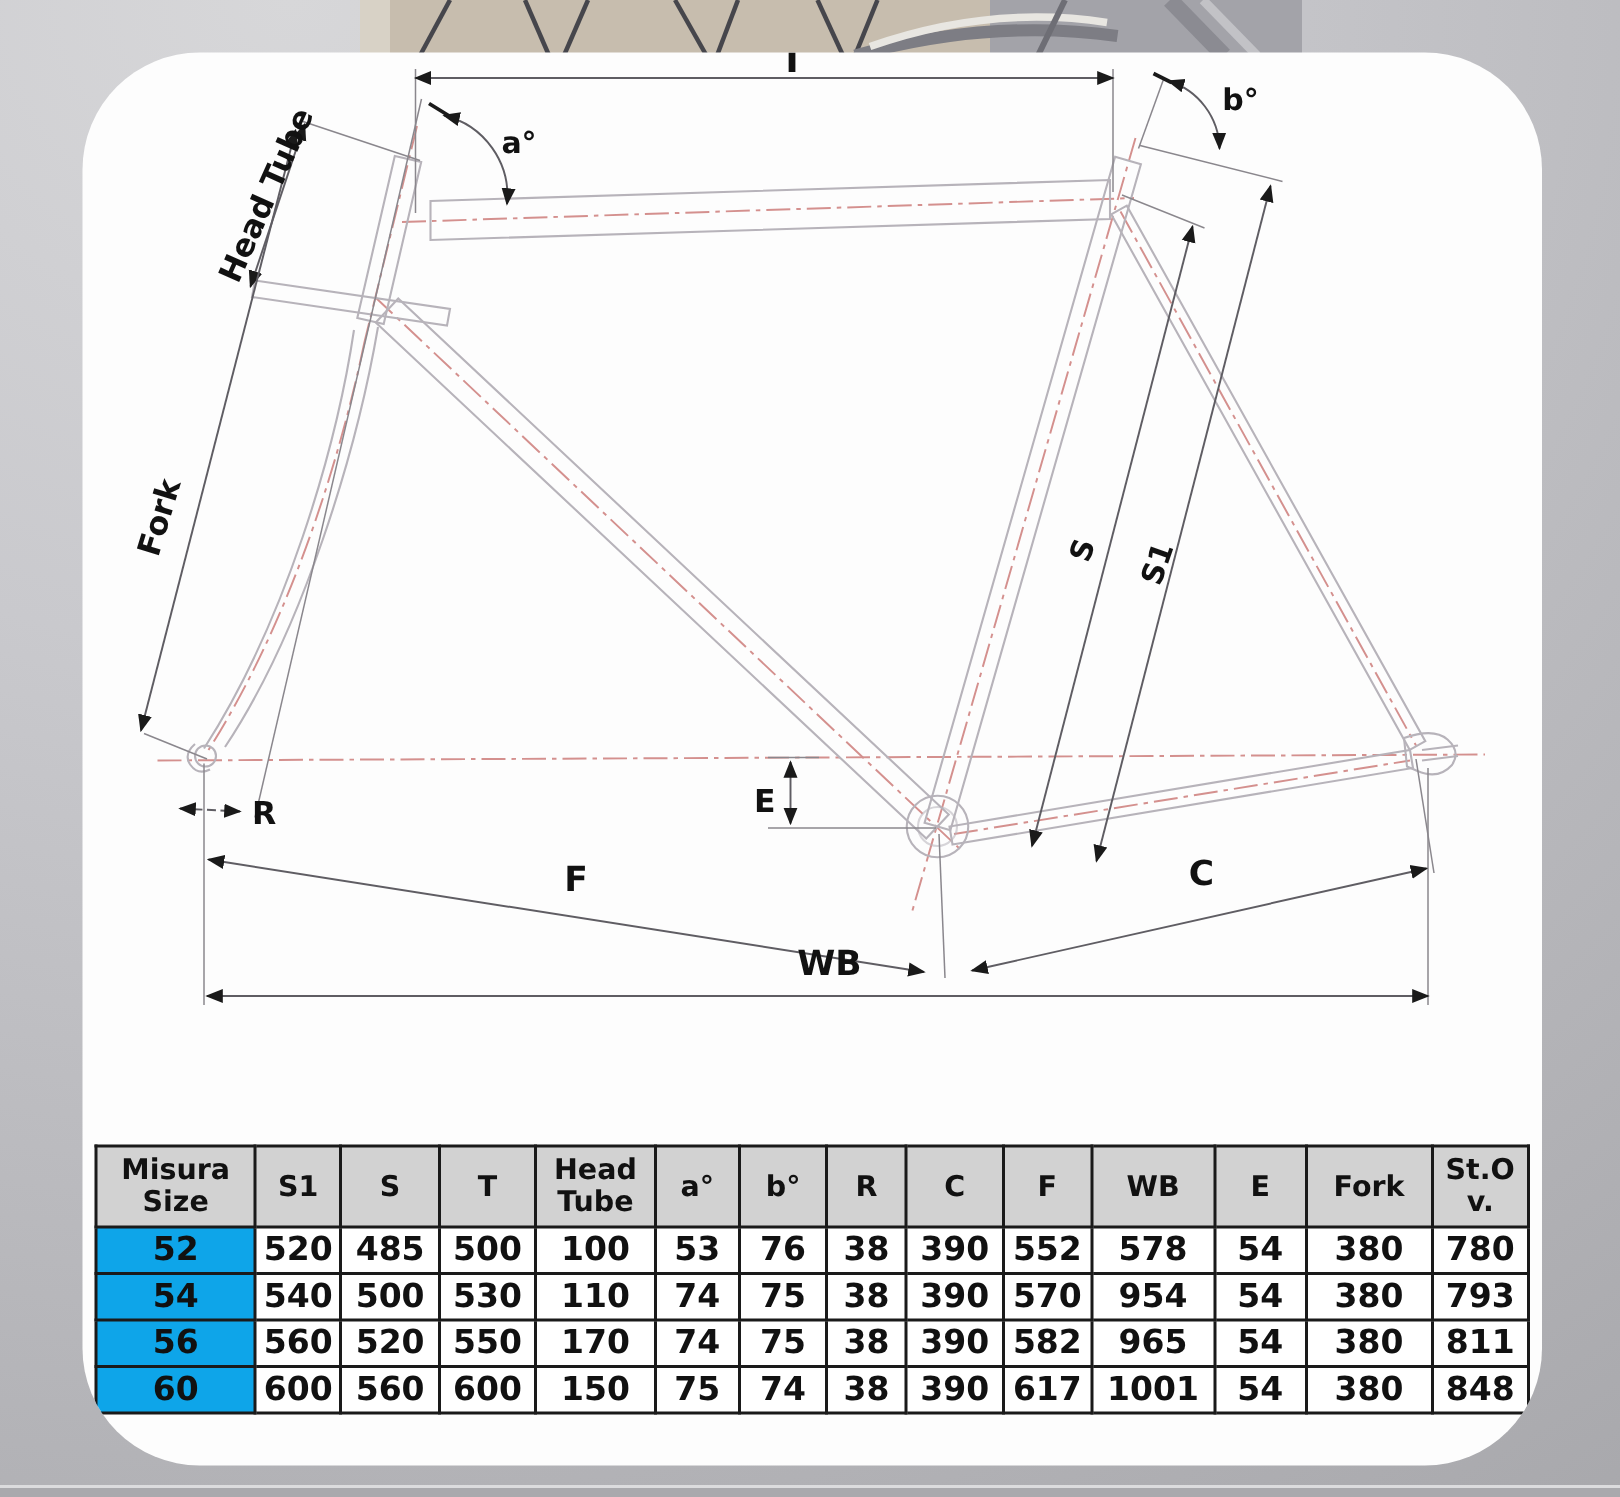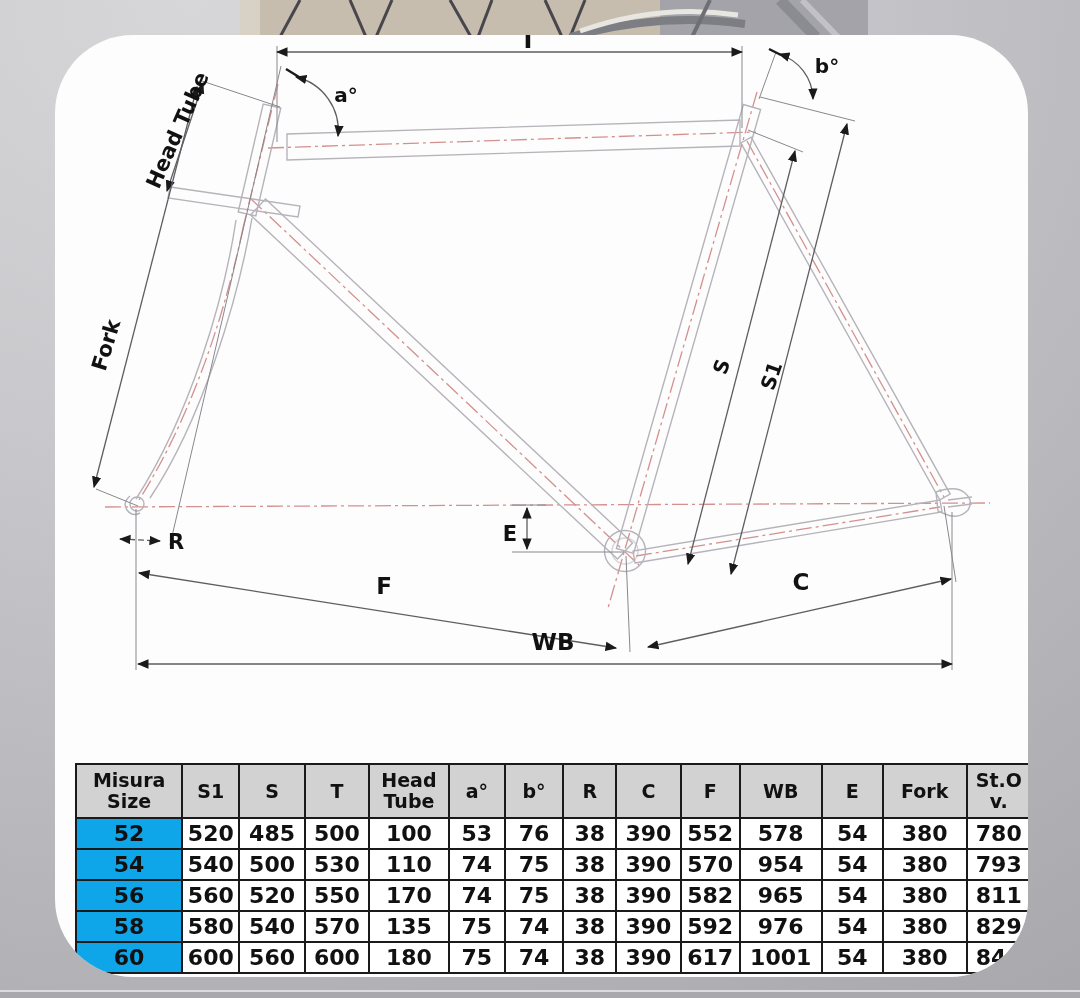--- a/index.html
+++ b/index.html
@@ -10,21 +10,21 @@
   }
   .photo-strip{position:absolute;left:240px;top:0;width:628px;height:37px;overflow:hidden;}
   .bottom-line-hi{position:absolute;left:0;top:990px;width:1080px;height:2px;background:#dcdcde;}
   .bottom-line-sh{position:absolute;left:0;top:992px;width:1080px;height:6px;background:#a9a9ad;}
   .card{
     position:absolute;left:55px;top:35px;width:973px;height:942px;
     background:#fdfdfd;border-radius:78px;overflow:hidden;
   }
   .diagram-svg{position:absolute;left:0;top:0;}
   .geo-table{
-    position:absolute;left:20px;top:728px;width:957px;
+    position:absolute;left:8px;top:728px;width:957px;
     border-collapse:collapse;table-layout:fixed;
     font-family:"DejaVu Sans", sans-serif;
   }
   .geo-table th,.geo-table td{
     border:2px solid #1a1a1a;text-align:center;vertical-align:middle;
     padding:0;color:#111;background:#fff;
   }
   .geo-table th{
     height:52px;background:#d2d2d2;font-size:19px;font-weight:700;
     line-height:1.08;white-space:pre-line;
@@ -235,41 +235,25 @@
           <td>75</td>
           <td>38</td>
           <td>390</td>
           <td>582</td>
           <td>965</td>
           <td>54</td>
           <td>380</td>
           <td>811</td>
         </tr>
         <tr>
-          <td class="size-col">58</td>
-          <td>580</td>
-          <td>540</td>
-          <td>570</td>
-          <td>135</td>
-          <td>75</td>
-          <td>74</td>
-          <td>38</td>
-          <td>390</td>
-          <td>592</td>
-          <td>976</td>
-          <td>54</td>
-          <td>380</td>
-          <td>829</td>
-        </tr>
-        <tr>
           <td class="size-col">60</td>
           <td>600</td>
           <td>560</td>
           <td>600</td>
-          <td>180</td>
+          <td>150</td>
           <td>75</td>
           <td>74</td>
           <td>38</td>
           <td>390</td>
           <td>617</td>
           <td>1001</td>
           <td>54</td>
           <td>380</td>
           <td>848</td>
         </tr>

